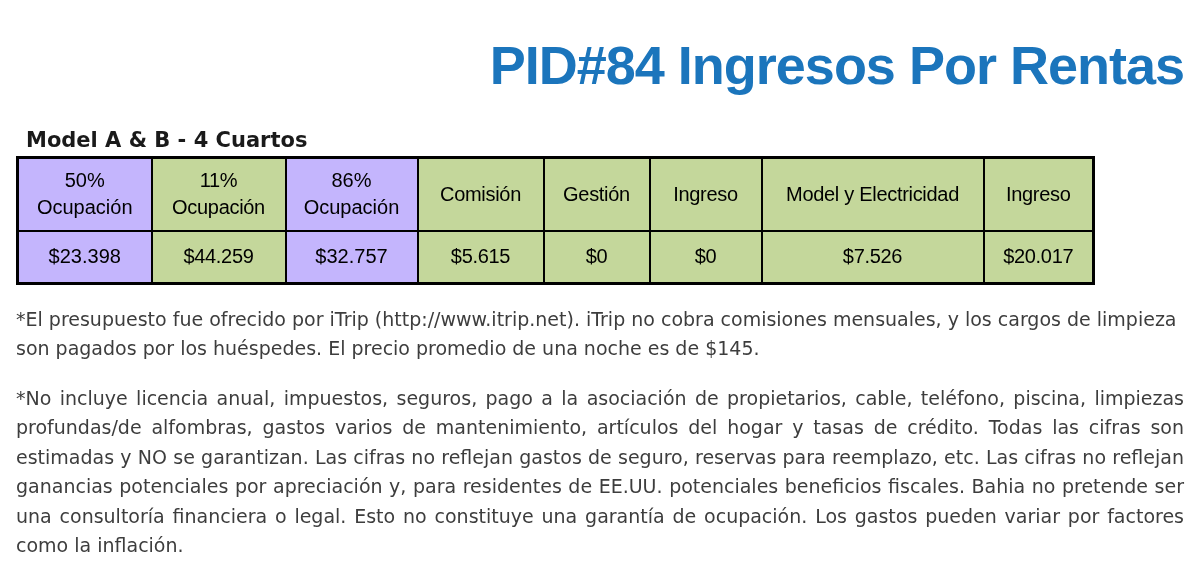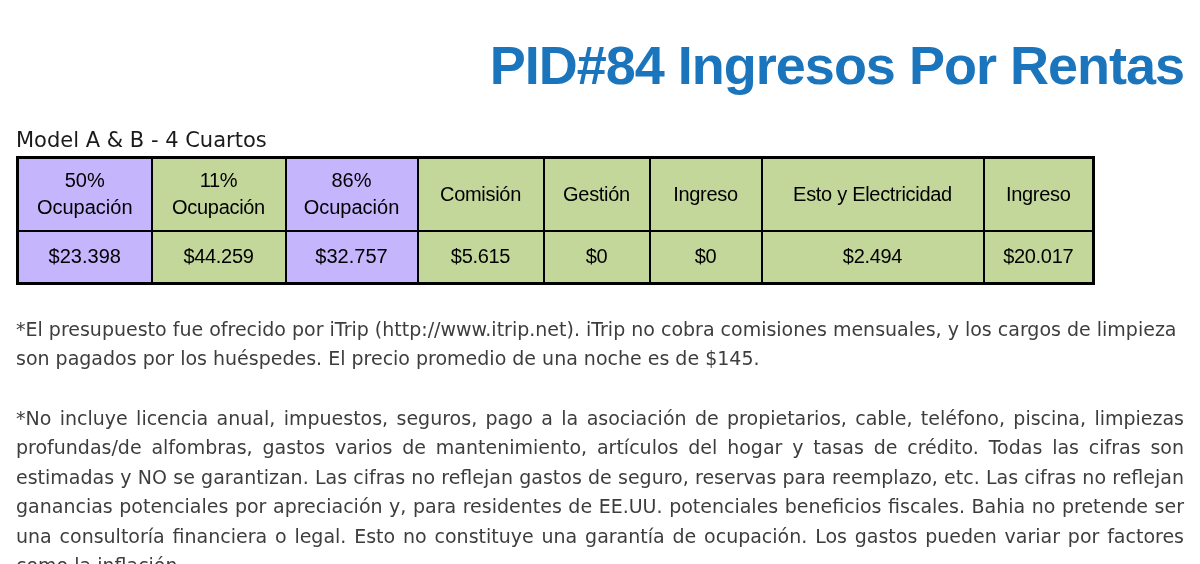--- a/index.html
+++ b/index.html
@@ -23,24 +23,25 @@
     text-align: right;
     color: var(--accent_blue);
     font-size: 54px;
     font-weight: 800;
     letter-spacing: -1px;
     font-family: "Liberation Sans", sans-serif;
   }
 
   .subtitle {
     margin-top: 32px;
+    margin-left: 10px;
     font-size: 21px;
     color: var(--dark_text);
     font-family: "DejaVu Sans", sans-serif;
-    font-weight: 400;
+    font-weight: 700;
     margin-bottom: 4px;
   }
 
   table.income {
     border-collapse: collapse;
     width: 1076px;
     table-layout: fixed;
     border: 3px solid var(--border_black);
     background: #c4b5fd;
   }
@@ -66,21 +67,21 @@
     padding: 8px 4px;
   }
   .green { background: var(--highlight_green); }
   .bold  { font-weight: 700; letter-spacing: -0.3px; }
 
   p.note {
     font-size: 19px;
     line-height: 1.55;
     color: var(--body_text);
     font-family: "DejaVu Sans", sans-serif;
-    margin-top: 30px;
+    margin-top: 20px;
   }
   p.note.justify { text-align: justify; }
 </style>
 </head>
 <body>
 
 <div class="page">
 
   <h1 class="title">PID#84 Ingresos Por Rentas</h1>
 
@@ -101,31 +102,31 @@
       <tr>
         <th>50%
 Ocupación</th>
         <th class="green bold">11%
 Ocupación</th>
         <th>86%
 Ocupación</th>
         <th class="green bold">Comisión</th>
         <th class="green bold">Gestión</th>
         <th class="green bold">Ingreso</th>
-        <th class="green bold">Esto y Electricidad</th>
+        <th class="green bold">Model y Electricidad</th>
         <th class="green bold">Ingreso</th>
       </tr>
       <tr>
         <td>$23.398</td>
         <td class="green bold">$44.259</td>
         <td>$32.757</td>
         <td class="green bold">$5.615</td>
         <td class="green bold">$0</td>
         <td class="green bold">$0</td>
-        <td class="green bold">$2.494</td>
+        <td class="green bold">$7.526</td>
         <td class="green bold">$20.017</td>
       </tr>
     </tbody>
   </table>
 
   <p class="note">*El presupuesto fue ofrecido por iTrip (http://www.itrip.net). iTrip no cobra comisiones mensuales, y los cargos de limpieza son pagados por los huéspedes. El precio promedio de una noche es de $145.</p>
 
   <p class="note justify">*No incluye licencia anual, impuestos, seguros, pago a la asociación de propietarios, cable, teléfono, piscina, limpiezas profundas/de alfombras, gastos varios de mantenimiento, artículos del hogar y tasas de crédito. Todas las cifras son estimadas y NO se garantizan. Las cifras no reflejan gastos de seguro, reservas para reemplazo, etc. Las cifras no reflejan ganancias potenciales por apreciación y, para residentes de EE.UU. potenciales beneficios fiscales. Bahia no pretende ser una consultoría financiera o legal. Esto no constituye una garantía de ocupación. Los gastos pueden variar por factores como la inflación.</p>
 
 </div>

